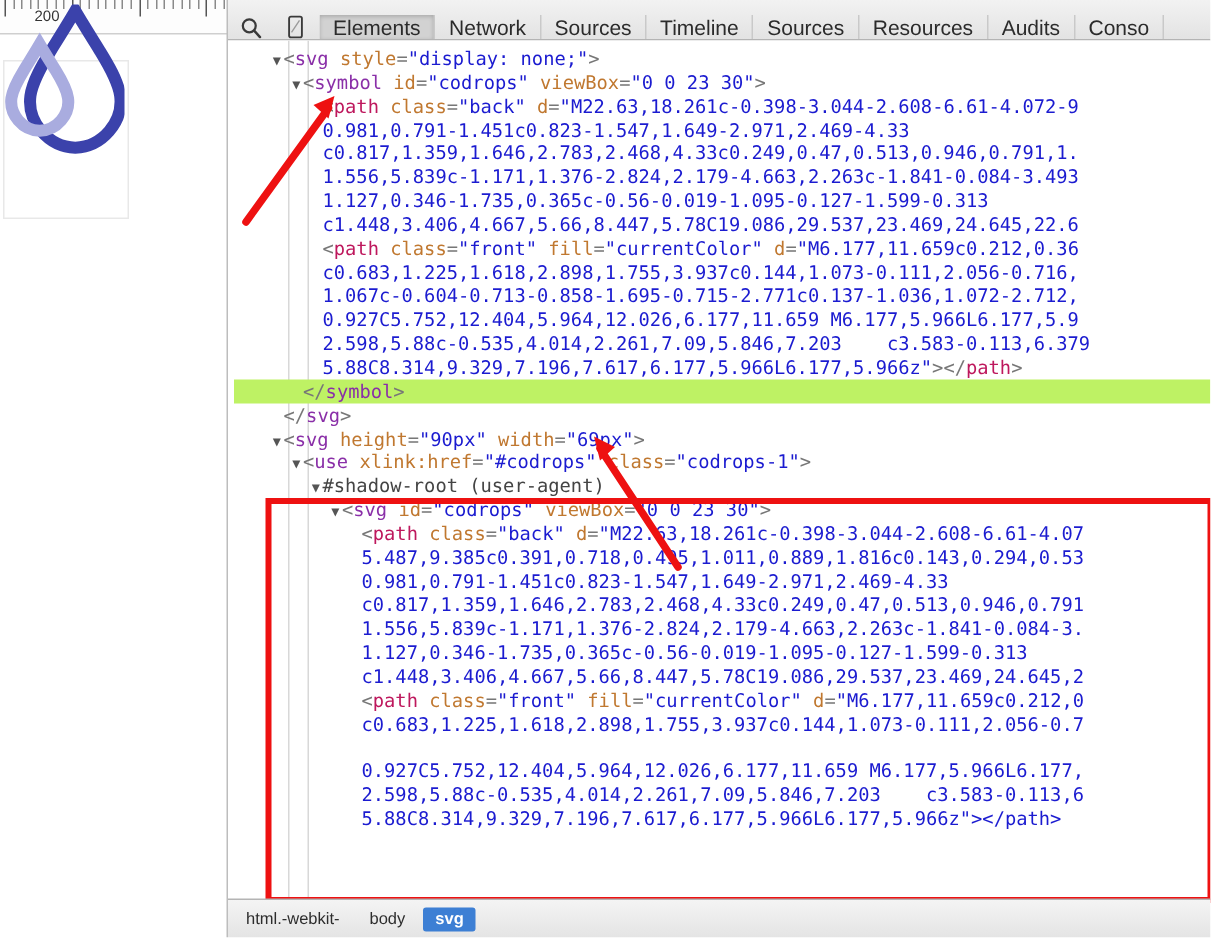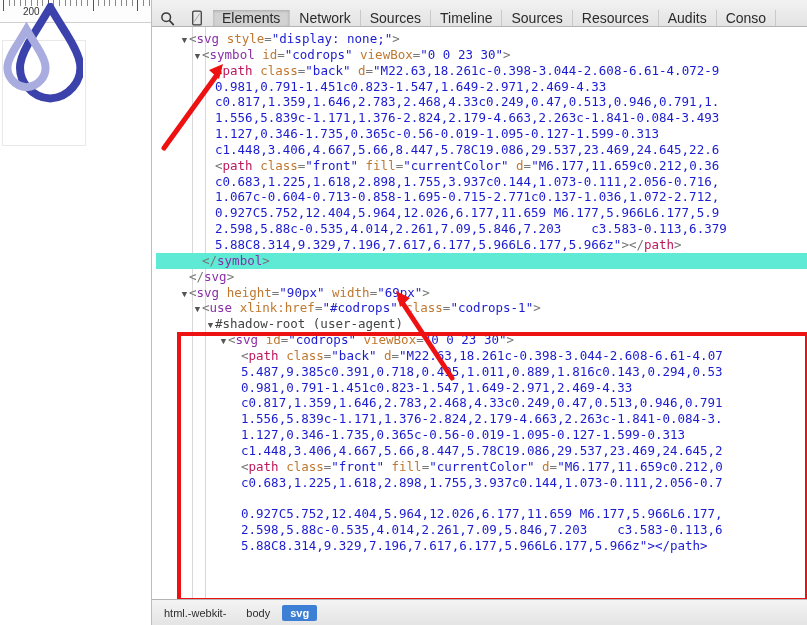--- a/index.html
+++ b/index.html
@@ -137,21 +137,21 @@
     font-family: "DejaVu Sans Mono", monospace;
     font-size: 12.5px;
   }
   .line {
     position: relative;
     height: 15.85px;
     line-height: 15.85px;
     white-space: pre;
     color: #1b1bd0;
   }
-  .line.hl { background: #5eead4; }
+  .line.hl { background: #bef264; }
   .tw {
     display: inline-block;
     width: 9px;
     color: #555;
     font-size: 9px;
     text-align: center;
   }
   .tagp { color: #8a2fa8; }      
   .tagr { color: #be185d; }      
   .attr { color: #c07830; }      

